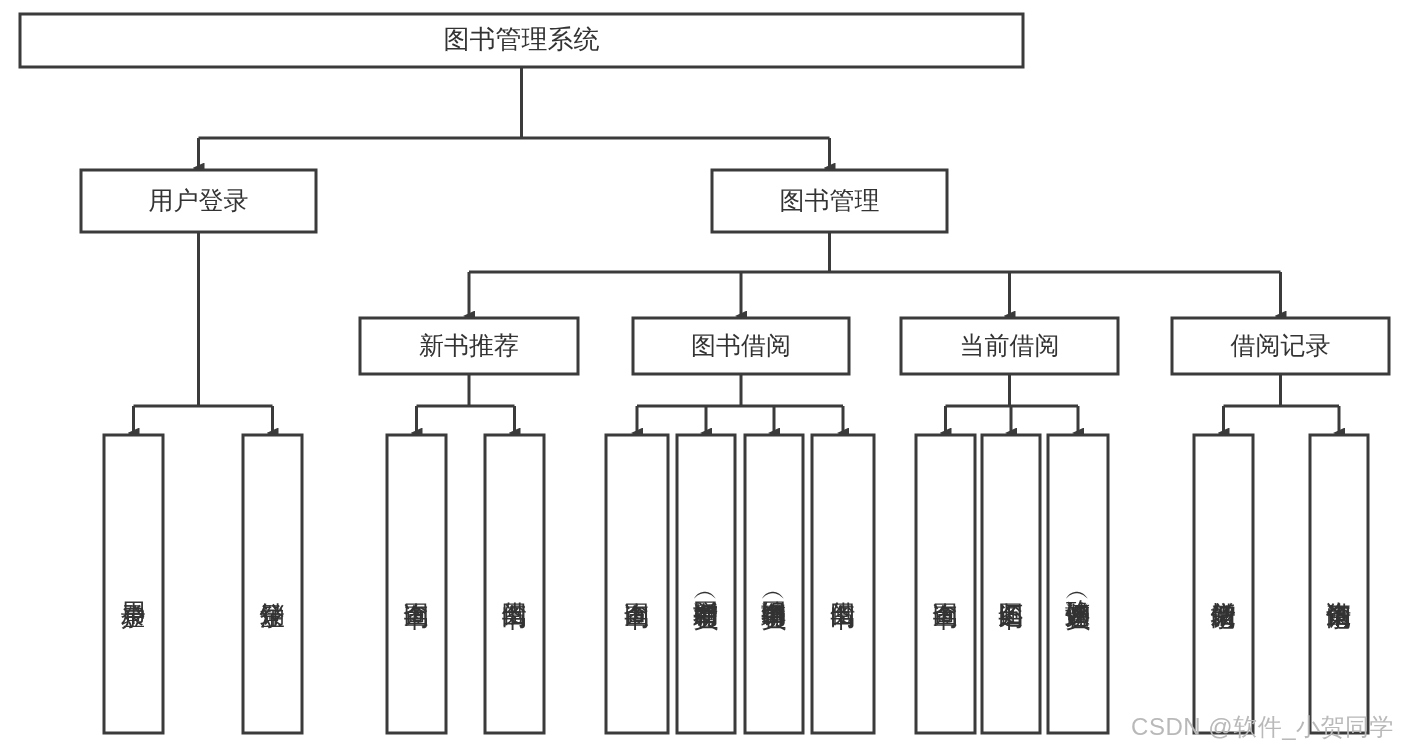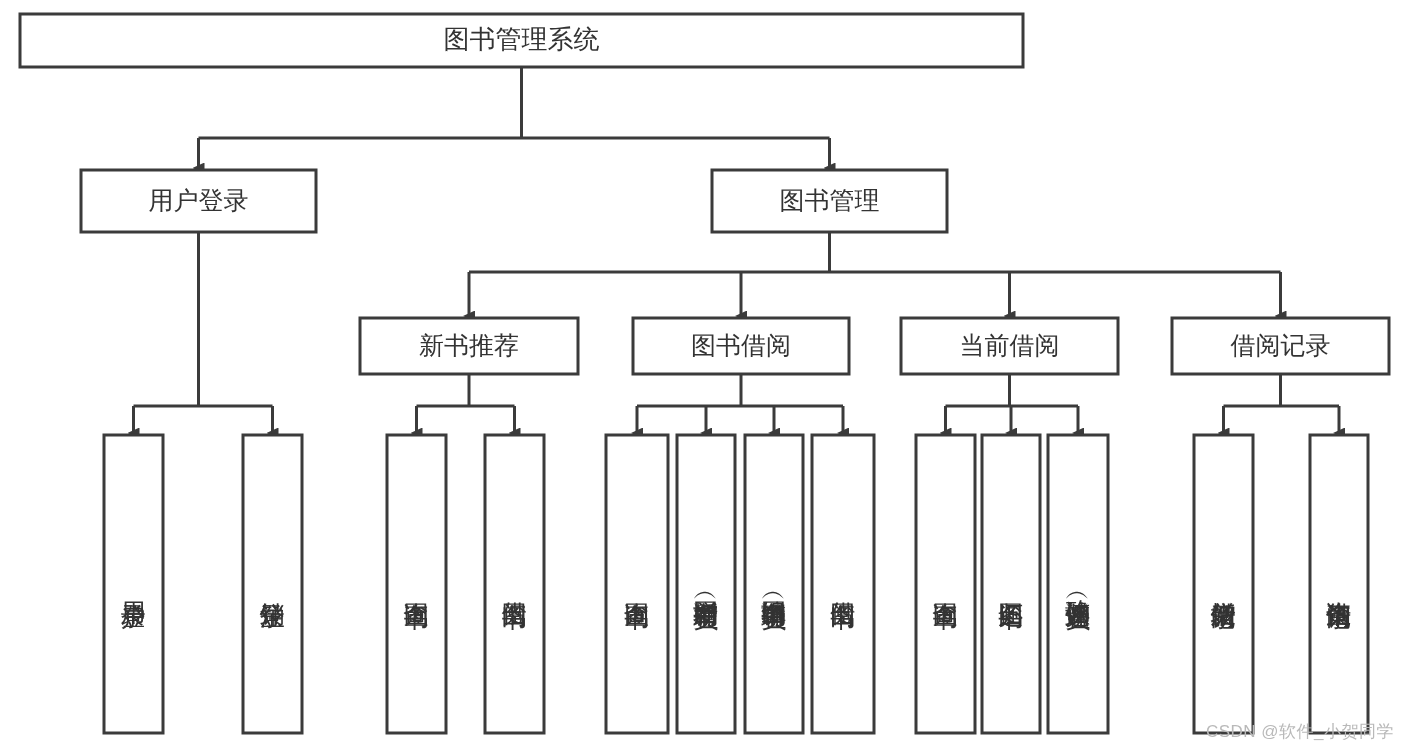--- a/index.html
+++ b/index.html
@@ -25,21 +25,21 @@
     writing-mode:vertical-rl;text-orientation:upright;
     font-size:25px;line-height:1.05;letter-spacing:1px;
     color:#333333;
     font-family:"Liberation Sans","DejaVu Sans",sans-serif;
     box-sizing:border-box;
     pointer-events:none;
     white-space:nowrap;
   }
   .watermark{
     position:absolute;right:8px;bottom:4px;
-    font-size:17px;color:#b9b9b9;
+    font-size:24px;color:#b9b9b9;
     font-family:"Liberation Sans","DejaVu Sans",sans-serif;
     letter-spacing:0.5px;
   }
 </style>
 </head>
 <body>
 
 <div id="stage">
 
   <svg id="diagram" viewBox="0 0 1405 747">

